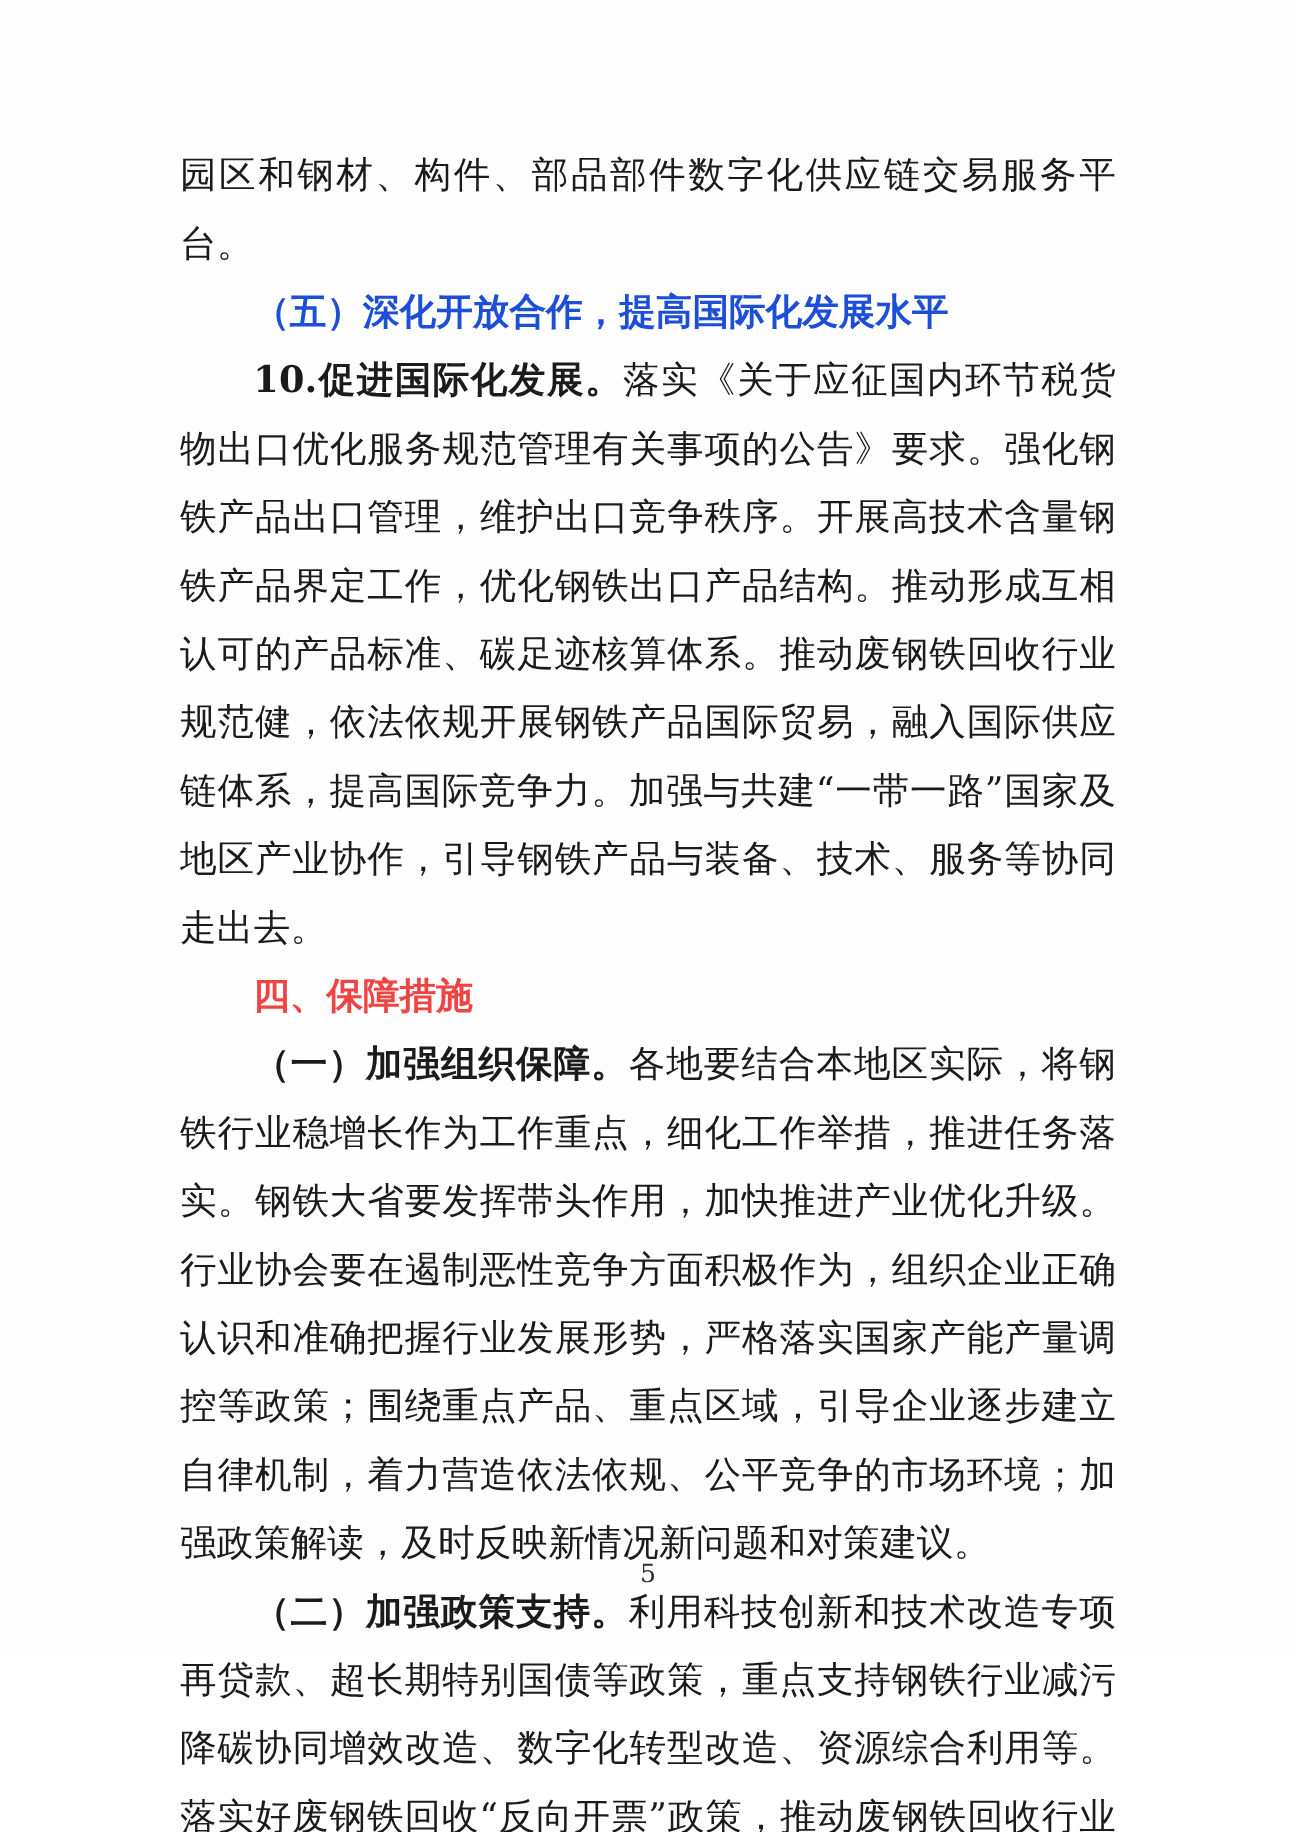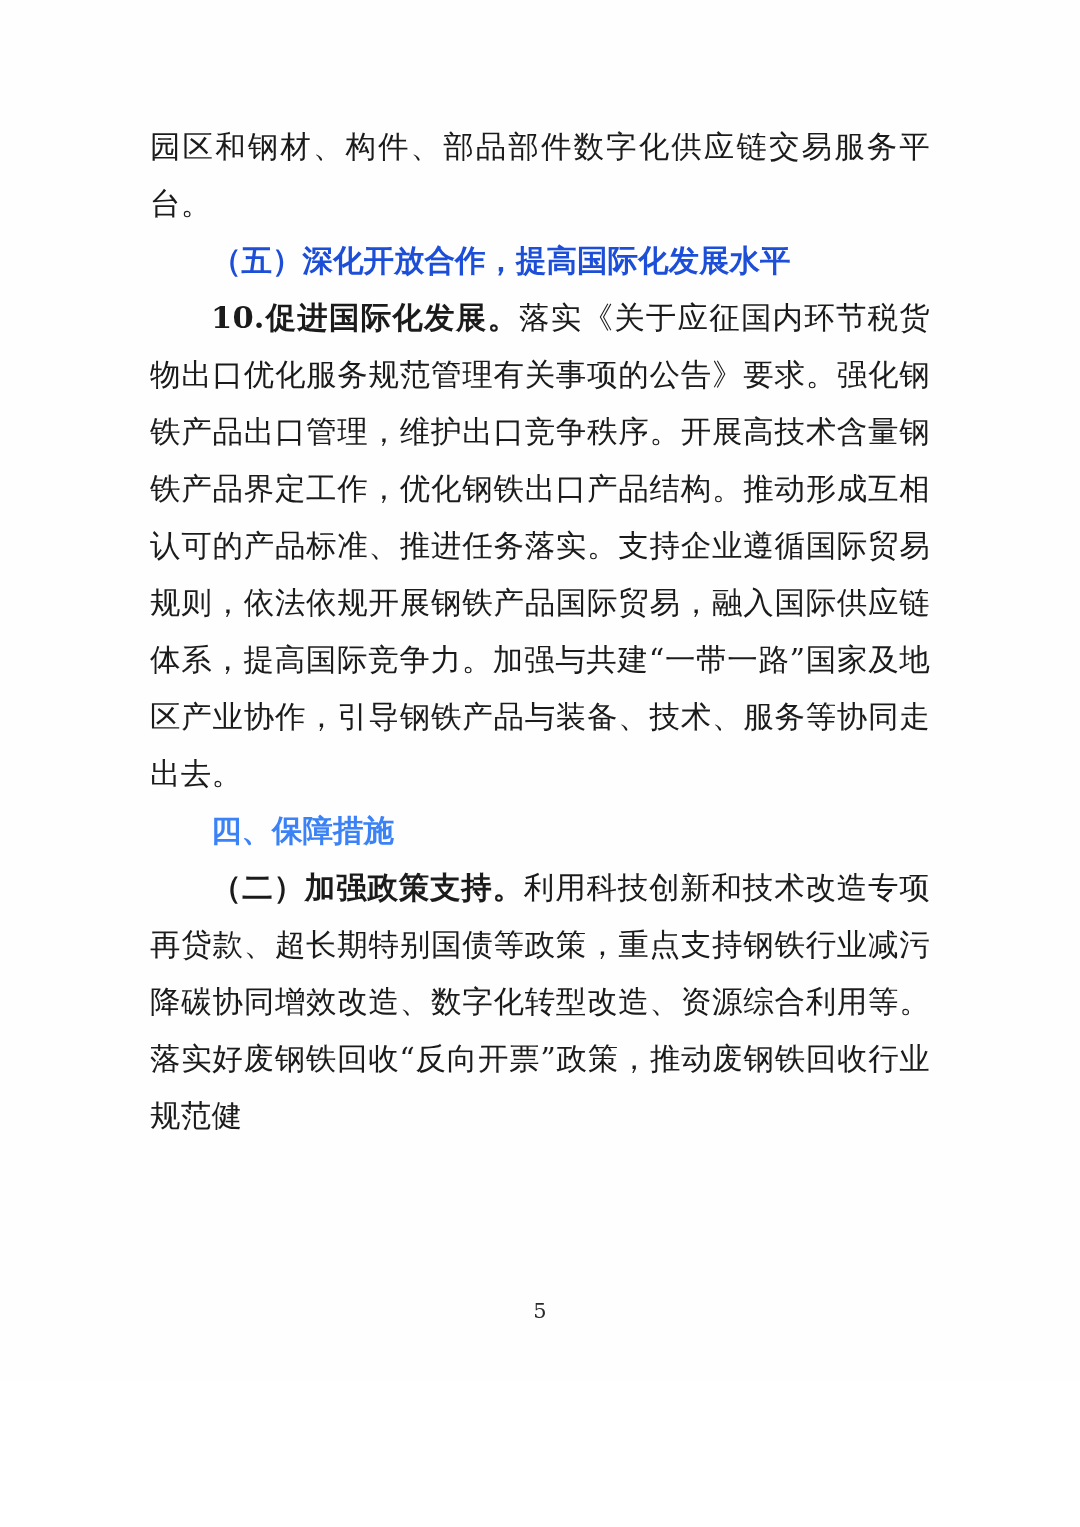--- a/index.html
+++ b/index.html
@@ -39,21 +39,21 @@
   }
   p.indent {
     text-indent: 61px;
   }
   .heading {
     font-weight: bold;
     font-size: 30.5px;
     line-height: 57px;
     text-indent: 61px;
     margin: 0;
-    color: #3b82f6;
+    color: #ef4444;
   }
   .heading-center {
     font-weight: bold;
     font-size: 30.5px;
     line-height: 57px;
     margin: 0;
     text-indent: 61px;
     color: #1d4ed8;
   }
   .page-number {
@@ -74,23 +74,24 @@
 </head>
 <body>
 
 <div class="page">
   <div class="doc-body">
 
     <p class="para">园区和钢材、构件、部品部件数字化供应链交易服务平台。</p>
 
     <p class="heading-center">（五）深化开放合作，提高国际化发展水平</p>
 
-    <p class="para indent"><span class="lead-bold">10.促进国际化发展。</span><span>落实《关于应征国内环节税货物出口优化服务规范管理有关事项的公告》要求。强化钢铁产品出口管理，维护出口竞争秩序。开展高技术含量钢铁产品界定工作，优化钢铁出口产品结构。推动形成互相认可的产品标准、推进任务落实。支持企业遵循国际贸易规则，依法依规开展钢铁产品国际贸易，融入国际供应链体系，提高国际竞争力。加强与共建“一带一路”国家及地区产业协作，引导钢铁产品与装备、技术、服务等协同走出去。</span></p>
+    <p class="para indent"><span class="lead-bold">10.促进国际化发展。</span><span>落实《关于应征国内环节税货物出口优化服务规范管理有关事项的公告》要求。强化钢铁产品出口管理，维护出口竞争秩序。开展高技术含量钢铁产品界定工作，优化钢铁出口产品结构。推动形成互相认可的产品标准、碳足迹核算体系。推动废钢铁回收行业规范健，依法依规开展钢铁产品国际贸易，融入国际供应链体系，提高国际竞争力。加强与共建“一带一路”国家及地区产业协作，引导钢铁产品与装备、技术、服务等协同走出去。</span></p>
 
     <p class="heading">四、保障措施</p>
 
+    <p class="para indent"><span class="lead-bold">（一）加强组织保障。</span><span>各地要结合本地区实际，将钢铁行业稳增长作为工作重点，细化工作举措，推进任务落实。钢铁大省要发挥带头作用，加快推进产业优化升级。行业协会要在遏制恶性竞争方面积极作为，组织企业正确认识和准确把握行业发展形势，严格落实国家产能产量调控等政策；围绕重点产品、重点区域，引导企业逐步建立自律机制，着力营造依法依规、公平竞争的市场环境；加强政策解读，及时反映新情况新问题和对策建议。</span></p>
 
     <p class="para indent"><span class="lead-bold">（二）加强政策支持。</span><span>利用科技创新和技术改造专项再贷款、超长期特别国债等政策，重点支持钢铁行业减污降碳协同增效改造、数字化转型改造、资源综合利用等。落实好废钢铁回收“反向开票”政策，推动废钢铁回收行业规范健</span></p>
 
   </div>
 
   <div class="page-number">5</div>
 </div>
 
 </body></html>

